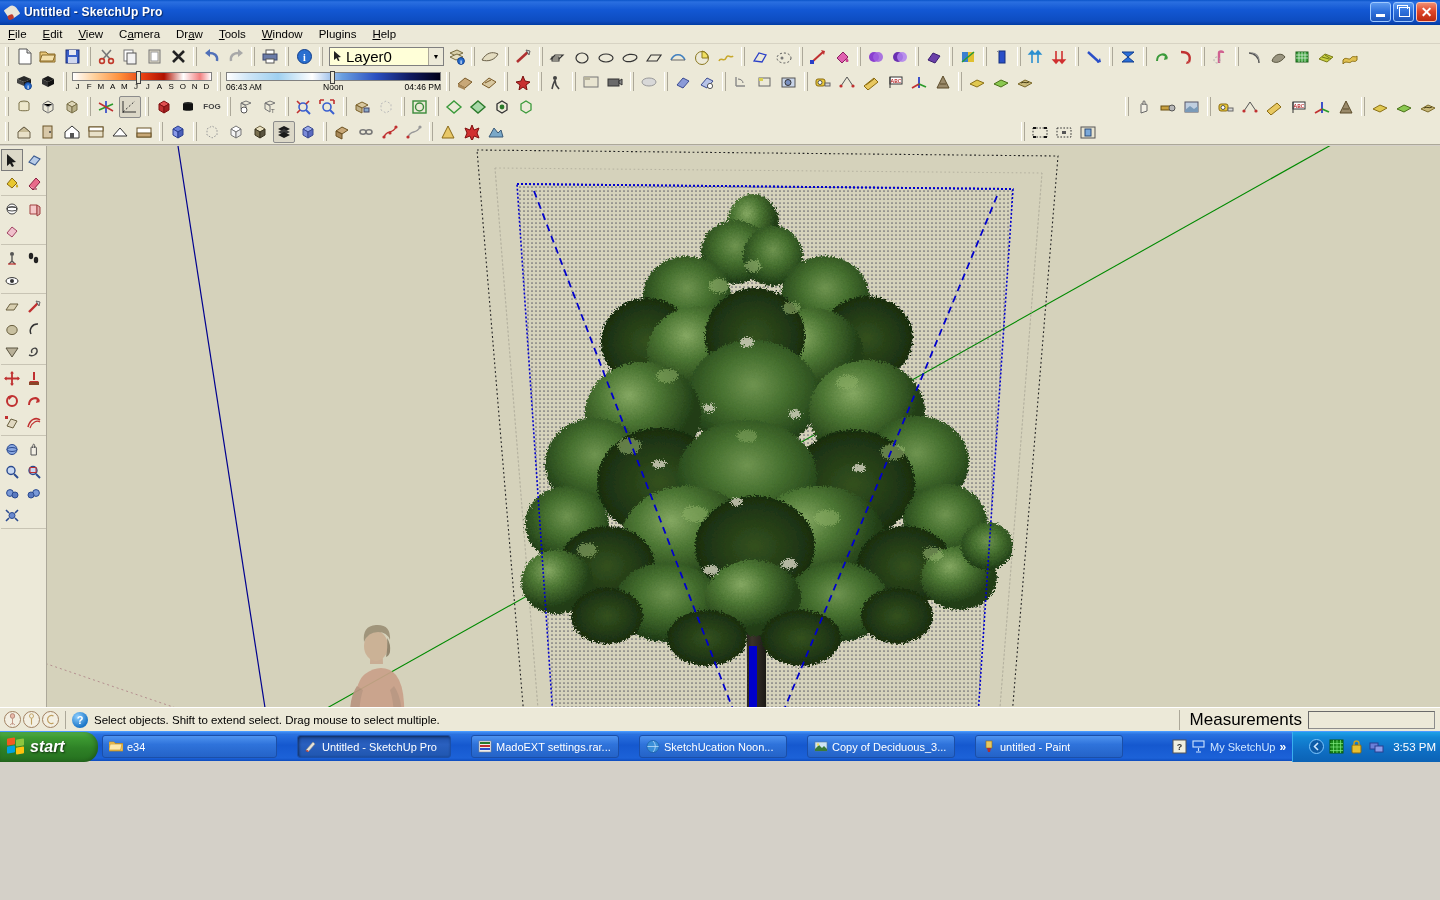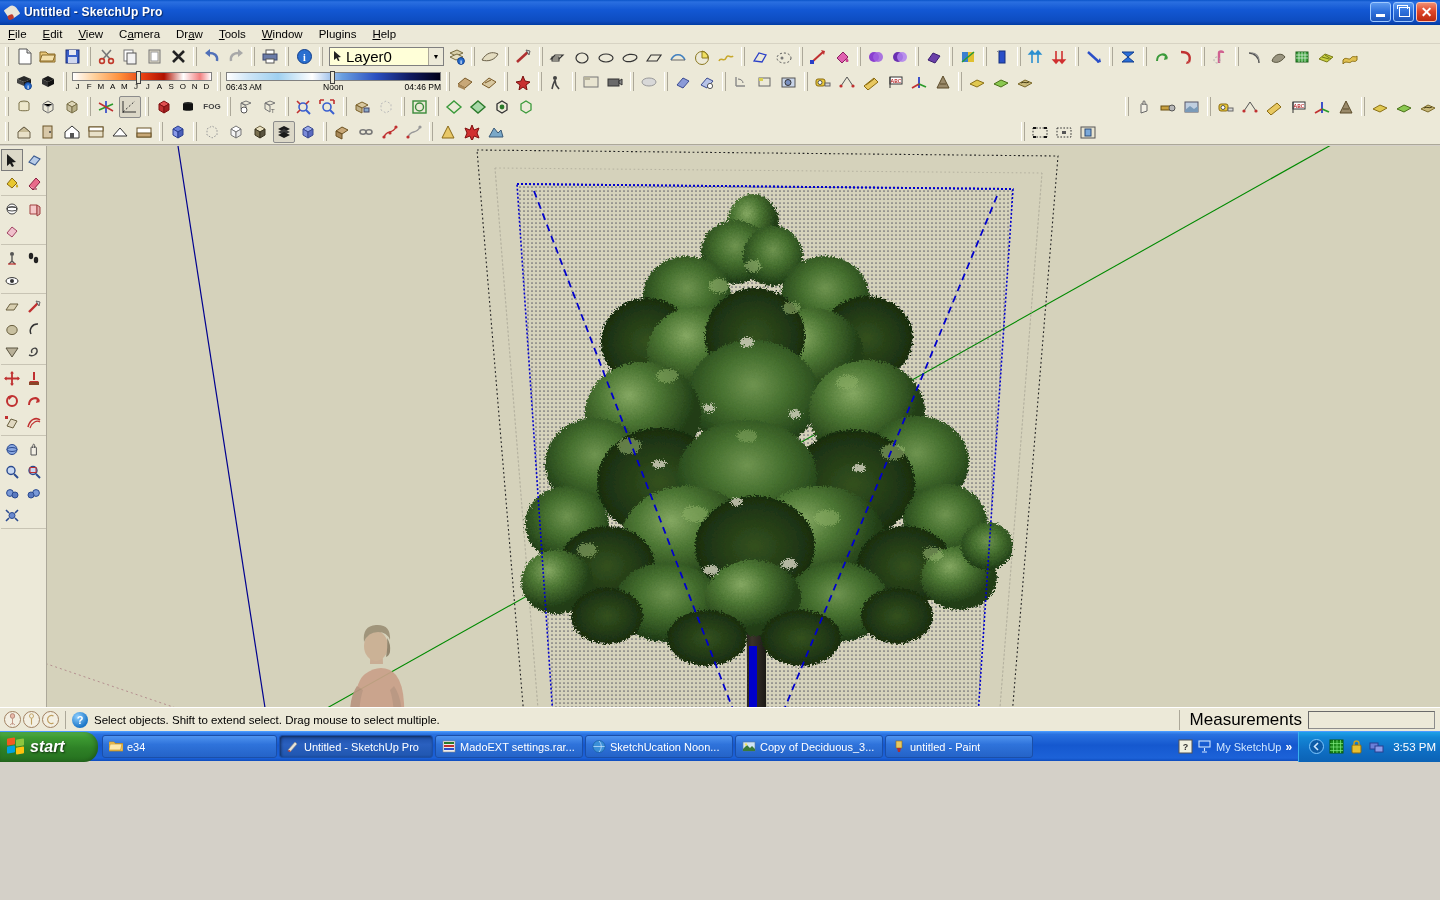--- a/index.html
+++ b/index.html
@@ -171,36 +171,36 @@
   .winflag { width:18px;height:17px;position:relative;flex:none; }
   .winflag i { position:absolute; width:8px;height:7px; display:block; border-radius:1px;}
   .winflag i:nth-child(1){background:#f35a21;left:0;top:0;transform:skewY(-8deg);}
   .winflag i:nth-child(2){background:#8dc63f;left:9px;top:1px;transform:skewY(-8deg);}
   .winflag i:nth-child(3){background:#00a3e0;left:0;top:8px;transform:skewY(-8deg);}
   .winflag i:nth-child(4){background:#ffc20e;left:9px;top:9px;transform:skewY(-8deg);}
   .starttext {
     color:#fff; font-size:16px; font-style:italic; font-weight:bold;
     text-shadow:1px 1px 2px rgba(0,0,0,.6);
   }
-  .tasks { display:flex; align-items:center; gap:2px; padding-left:4px; flex:1; min-width:0;}
+  .tasks { display:flex; align-items:center; gap:20px; padding-left:4px; flex:1; min-width:0;}
   .task {
     height:23px; min-width:0; display:flex; align-items:center; gap:4px;
     padding:0 6px; border-radius:3px;
     background:linear-gradient(180deg,#4f94f0 0%,#2f73db 40%,#2463c8 100%);
     border:1px solid #1b4fa8;
     color:#fff; font-size:11px; white-space:nowrap; overflow:hidden;
   }
   .task.active {
     background:linear-gradient(180deg,#1d4fa8 0%,#2a60bf 40%,#1f56b0 100%);
     box-shadow: inset 1px 1px 3px rgba(0,0,0,.5);
   }
   .task .tico { width:14px;height:14px;flex:none; }
   .task .tlabel{ overflow:hidden; text-overflow:ellipsis; }
   .tray {
-    display:flex; align-items:center; gap:5px; height:30px; padding:0 4px 0 10px; flex:none;
+    display:flex; align-items:center; gap:5px; height:30px; padding:0 4px 0 16px; flex:none;
     background:linear-gradient(180deg,#1ea1e8 0%,#1387d6 18%,#0f6fc4 60%,#0b62b5 100%);
     border-left:1px solid #3ab0ee;
   }
   .tray-time { color:#fff; font-size:11.5px; margin-left:4px; }
   .mycomp { color:#cfe6ff; font-size:11px; }
   .chev { color:#fff; font-size:12px; font-weight:bold; }
   .trayicon { width:15px;height:15px; flex:none; }
   .quicklaunch { display:flex; align-items:center; gap:4px; padding:0 6px; }
 </style>
 </head>

